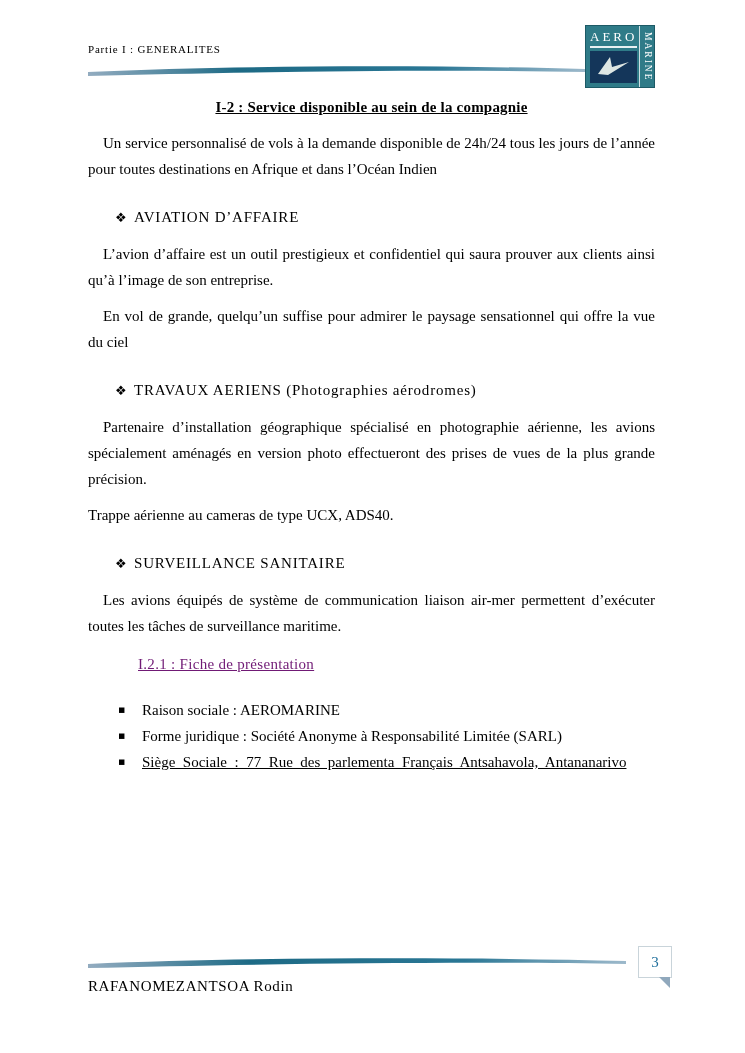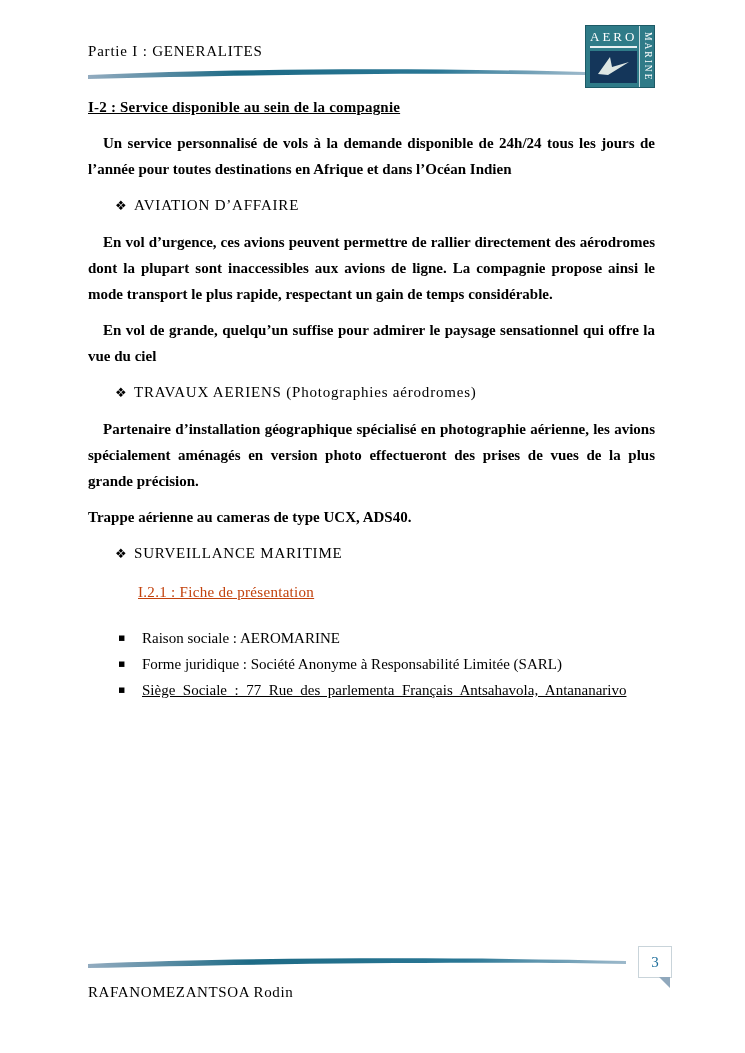--- a/index.html
+++ b/index.html
@@ -17,21 +17,21 @@
     padding: 25px 90px 0 88px;
     background: #fff;
   }
 
   
   .doc-header { display: flex; align-items: flex-start; }
   .header-left { flex: 1; min-width: 0; }
   .header-title {
     display: inline-block;
     margin-top: 18px;
-    font-size: 15px;
+    font-size: 11px;
     letter-spacing: 0.8px;
   }
   .swoosh { display: block; width: 100%; height: 13px; }
   .header-swoosh { margin-top: 7px; }
 
   .logo {
     width: 70px; height: 63px;
     background: #2f7b88;
     border: 1px solid #1d5a66;
     display: flex;
@@ -59,44 +59,44 @@
     padding: 2px 0;
   }
 
   
   .doc-body { font-size: 15px; line-height: 26px; }
   .section-title {
     margin: 6px 0 10px 0;
     font-size: 15px; font-weight: bold;
     text-decoration: underline;
     letter-spacing: 0.2px;
+    text-align: center;
   }
   .para {
     text-align: justify;
     text-indent: 15px;
     margin-bottom: 10px;
-    font-weight: bold;
   }
   .para.no-indent { text-indent: 0; }
 
   .svc {
-    margin: 10px 0 10px 0;
+    margin: 22px 0 10px 0;
     padding-left: 27px;
   }
   .diamond {
     display: inline-block; width: 19px;
     font-family: "DejaVu Sans", sans-serif;
     font-size: 13px;
   }
   .svc-title { letter-spacing: 0.8px; }
 
   .subsection-title {
     margin: 12px 0 0 50px;
     font-size: 15px; font-weight: normal;
-    color: #c2410c;
+    color: #701a75;
     text-decoration: underline;
     letter-spacing: 0.3px;
   }
 
   .fiche-list { list-style: none; margin: 20px 0 0 30px; }
   .fiche-item { position: relative; line-height: 26px; }
   .fiche-item .sq {
     position: absolute; left: 0; top: 0;
     font-family: "DejaVu Sans", sans-serif;
     font-size: 11px;
@@ -124,21 +124,20 @@
     flex-shrink: 0;
   }
   .page-box .num { color: #1f6f9c; font-size: 15px; }
   .page-box .corner {
     position: absolute; right: 1px; bottom: -11px;
     width: 0; height: 0;
     border-left: 11px solid transparent;
     border-top: 11px solid #90a8bc;
   }
   .footer-author {
-    margin-top: 6px;
     font-size: 15px;
     letter-spacing: 0.6px;
   }
 </style>
 </head>
 <body>
 
 <div class="page">
 
   <header class="doc-header">
@@ -172,34 +171,35 @@
 
   <main class="doc-body">
 
     <h2 class="section-title">I-2 : Service disponible au sein de la compagnie</h2>
 
     <p class="para">Un service personnalisé de vols à la demande disponible de 24h/24 tous les jours de l’année pour toutes destinations en Afrique et dans l’Océan Indien</p>
 
     <div class="svc">
       <span class="diamond">❖</span><span class="svc-title">AVIATION D’AFFAIRE</span>
     </div>
-
-    <p class="para">En vol d’urgence, ces avions peuvent permettre de rallier directement des aérodromes dont la plupart sont inaccessibles aux avions de ligne. La compagnie propose ainsi le mode transport le plus rapide, respectant un gain de temps considérable.</p>
+    <p class="para">L’avion d’affaire est un outil prestigieux et confidentiel qui saura prouver aux clients ainsi qu’à l’image de son entreprise.</p>
+
 
     <p class="para">En vol de grande, quelqu’un suffise pour admirer le paysage sensationnel qui offre la vue du ciel</p>
 
     <div class="svc">
       <span class="diamond">❖</span><span class="svc-title">TRAVAUX AERIENS (Photographies aérodromes)</span>
     </div>
     <p class="para">Partenaire d’installation géographique spécialisé en photographie aérienne, les avions spécialement aménagés en version photo effectueront des prises de vues de la plus grande précision.</p>
     <p class="para no-indent">Trappe aérienne au cameras de type UCX, ADS40.</p>
 
     <div class="svc">
-      <span class="diamond">❖</span><span class="svc-title">SURVEILLANCE MARITIME</span>
-    </div>
+      <span class="diamond">❖</span><span class="svc-title">SURVEILLANCE SANITAIRE</span>
+    </div>
+    <p class="para">Les avions équipés de système de communication liaison air-mer permettent d’exécuter toutes les tâches de surveillance maritime.</p>
 
     <h3 class="subsection-title">I.2.1 : Fiche de présentation</h3>
 
     <ul class="fiche-list">
       <li class="fiche-item">
         <span class="sq">▪</span>
         <span class="li-text">Raison sociale : AEROMARINE</span>
       </li>
       <li class="fiche-item">
         <span class="sq">▪</span>

